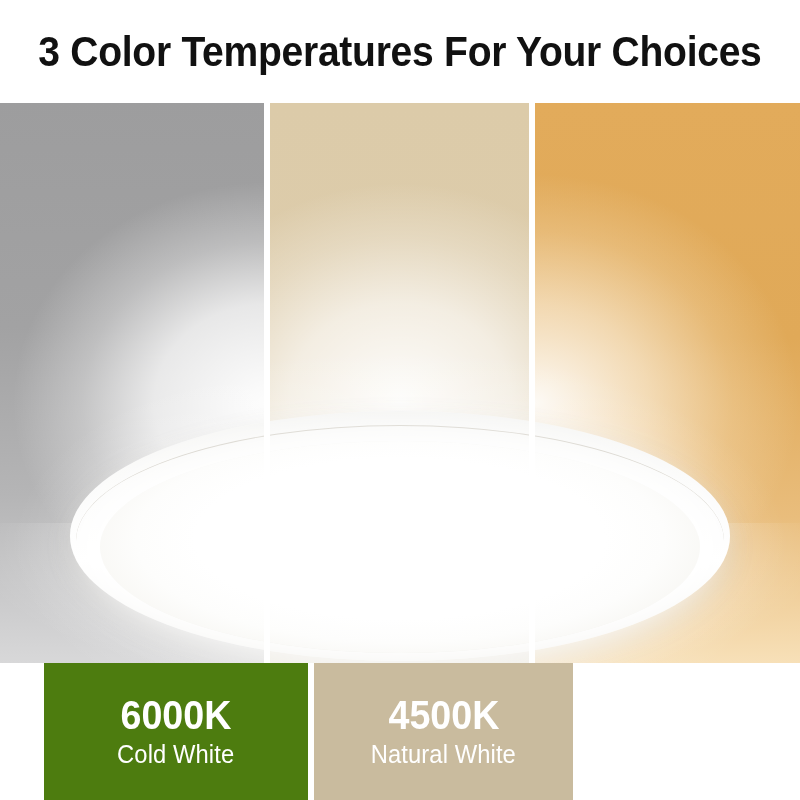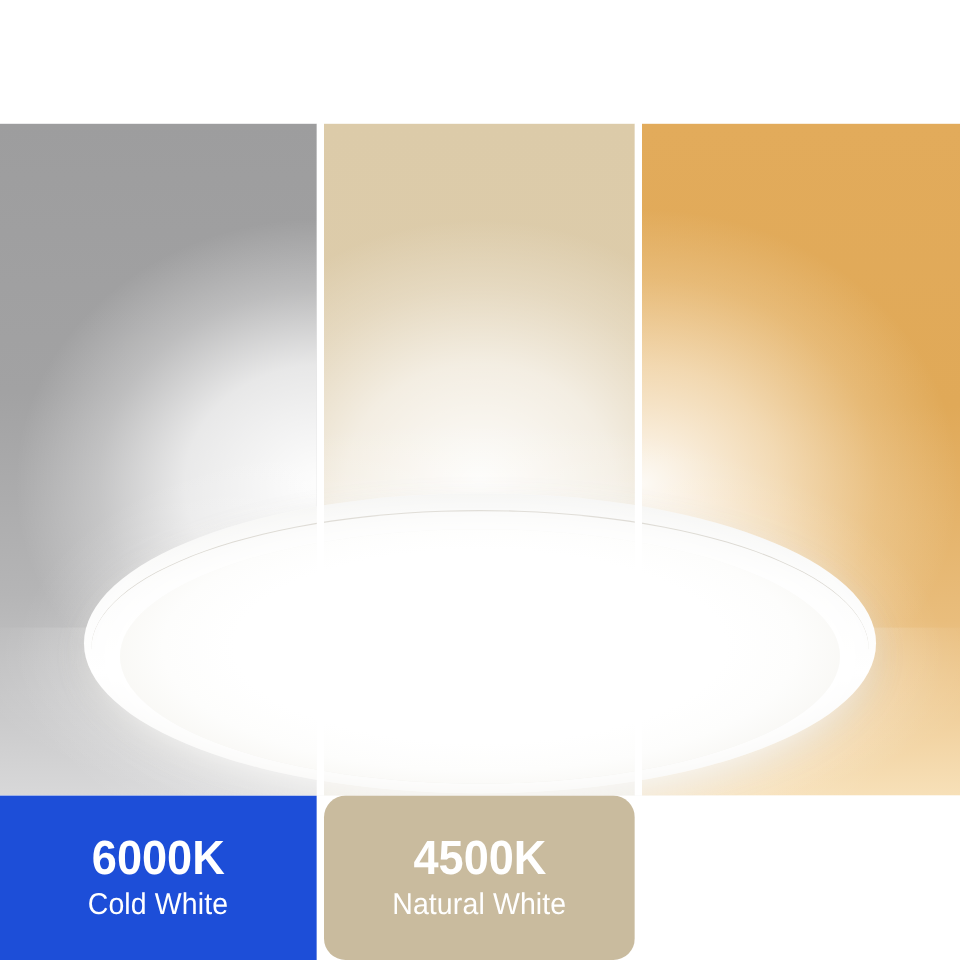--- a/index.html
+++ b/index.html
@@ -124,20 +124,23 @@
     font-size:25px;font-weight:normal;color:#ffffff;
     line-height:1.1;letter-spacing:0.1px;
     transform:scaleX(0.95);
   }
 </style>
 </head>
 <body>
 
 <div class="page">
 
+  <div class="header">
+    <div class="header-title">3 Color Temperatures For Your Choices</div>
+  </div>
 
   <div class="scene">
 
     <div class="panel panel-cold"></div>
 
     <div class="panel panel-natural"></div>
 
     <div class="panel panel-warm"></div>
 
     <div class="fixture">
@@ -148,28 +151,28 @@
     </div>
 
     <div class="light-wash"></div>
 
     <div class="divider divider-1"></div>
     <div class="divider divider-2"></div>
   </div>
 
   <div class="labelbar">
 
-    <div class="label-cell cell-1" style="background: #1d4ed8;">
+    <div class="label-cell cell-1" style="background: #4d7c0f; margin-left: 44px;">
       <div class="kelvin">6000K</div>
       <div class="ctname">Cold White</div>
     </div>
 
     <div class="label-cell cell-gap"></div>
 
-    <div class="label-cell cell-2" style="background: rgb(201, 187, 158); border-radius: 18px;">
+    <div class="label-cell cell-2" style="background: rgb(201, 187, 158);">
       <div class="kelvin">4500K</div>
       <div class="ctname">Natural White</div>
     </div>
 
     <div class="label-cell cell-gap2"></div>
 
 
   </div>
 
 </div>

